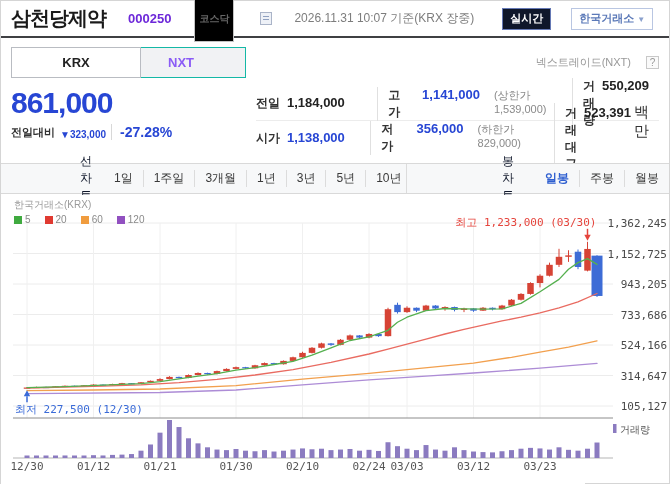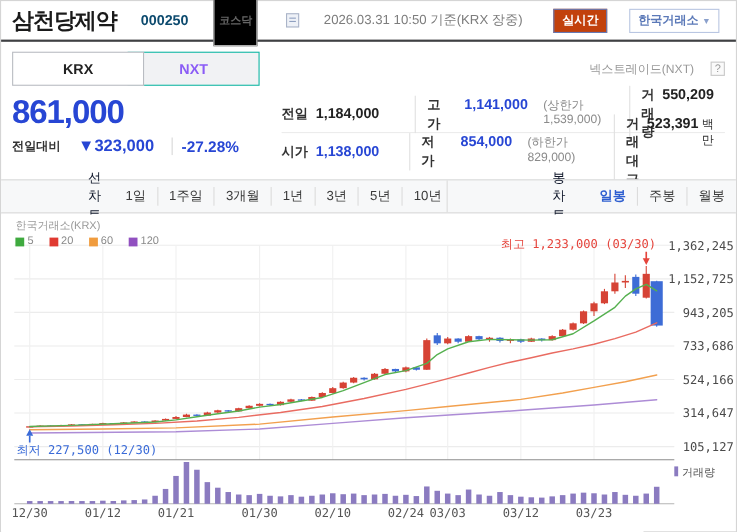--- a/index.html
+++ b/index.html
@@ -3,55 +3,55 @@
 <meta charset="utf-8">
 <style>
   * { margin:0; padding:0; box-sizing:border-box; }
   html,body { width:670px; height:484px; }
   body { font-family:"Liberation Sans", sans-serif; background:#fff; position:relative; overflow:hidden; }
   .page { position:absolute; inset:0; border:1px solid #d5d5d5; background:#fff; }
 
   
   .header { position:absolute; top:0; left:0; right:0; height:37px; border-bottom:2px solid #3f4043; display:flex; align-items:center; padding:0 10px; gap:20px; }
   .stock-title { font-size:20px; font-weight:bold; color:#1a1a1a; letter-spacing:-1px; }
-  .stock-code { font-size:13px; font-weight:bold; color:#0c4a6e; margin-left:2px; }
+  .stock-code { font-size:13px; font-weight:bold; color:#6d28d9; margin-left:2px; }
   .market-badge { font-size:10px; color:#666; border:1px solid #c3c3c3; background:#000000; padding:15px 4px; margin-left:3px;font-weight:bold; }
   .doc-icon { width:12px; height:13px; border:1px solid #aab4c8; background:#eef1f7; position:relative; margin-left:6px; }
   .doc-icon:before { content:""; position:absolute; left:2px; right:2px; top:3px; height:1px; background:#8fa0c0; box-shadow:0 3px 0 #8fa0c0; }
   .datetime { font-size:12px; color:#7d7d7d; margin-left:2px; }
-  .rt-btn { font-size:11px; font-weight:bold; color:#fff; background:#c2410c; border:1px solid #6579b5; padding:2px 7px 3px; margin-left:8px; cursor:pointer; }
+  .rt-btn { font-size:11px; font-weight:bold; color:#fff; background:#0f172a; border:1px solid #6579b5; padding:2px 7px 3px; margin-left:8px; cursor:pointer; }
   .ov-btn { font-size:11px; font-weight:bold; color:#5b79b8; background:#fff; border:1px solid #b9c6e2; padding:2px 7px 3px; cursor:pointer; }
   .ov-caret { font-size:8px; color:#8aa0cc; }
 
   
   .tabsrow { position:absolute; top:46px; left:10px; right:10px; height:32px; }
-  .tab { position:absolute; top:0; width:120px; height:31px; line-height:29px; text-align:center; font-size:13px; font-weight:bold; cursor:pointer; }
+  .tab { position:absolute; top:0; width:130px; height:31px; line-height:29px; text-align:center; font-size:13px; font-weight:bold; cursor:pointer; }
   .tab-krx { left:0; background:#fff; border:1px solid #b9bcc2; color:#222; z-index:2; }
   .tab-nxt { left:105px; background:#f1f2f4; border:1px solid #14b8a6; color:#8b5cf6; }
   .nxt-info { position:absolute; right:0; top:8px; font-size:11px; color:#999; display:flex; align-items:center; gap:15px; }
   .q-icon { display:inline-block; width:13px; height:13px; line-height:12px; text-align:center; border:1px solid #c8c8c8; background:#fafafa; color:#999; font-size:10px; cursor:pointer; }
 
   
   .pricebox { position:absolute; top:86px; left:10px; right:10px; height:70px; }
   .now-price { font-size:30px; font-weight:bold; color:#2746d4; letter-spacing:-1px; line-height:32px; }
-  .chg-line { margin-top:5px; font-size:12px; display:flex; align-items:center; gap:16px; }
+  .chg-line { margin-top:5px; font-size:12px; display:flex; align-items:flex-end; gap:5px; }
   .chg-label { color:#333; font-weight:bold; font-size:11px; }
-  .chg-val { color:#2746d4; font-weight:bold; font-size:15px; }
+  .chg-val { color:#2746d4; font-weight:bold; font-size:10px; }
   .chg-pct { color:#2746d4; font-weight:bold; font-size:14px; border-left:1px solid #d8d8d8; padding-left:8px; }
   .sumbox { position:absolute; left:245px; top:0; right:0; }
   .sumrow { display:flex; align-items:center; height:34px; }
   .sumrow.first { border-bottom:1px solid #ececec; }
   .sumcell { display:flex; align-items:baseline; gap:7px; padding-right:10px; }
   .sumcell.sep { border-left:1px solid #e0e0e0; padding-left:10px; }
   .c1 { width:128px; } .c2 { width:205px;gap:16px; } .c3 { flex:1; }
   .sum-label { font-size:12px; font-weight:bold; color:#333; }
   .sum-val { font-size:13px; font-weight:bold; color:#222; }
   .sum-val.blue { color:#2746d4; }
   .sum-extra { font-size:11px; color:#8a8a8a; margin-left:-2px; }
-  .sum-unit { font-size:11px; color:#333; margin-left:-4px; }
+  .sum-unit { font-size:15px; color:#333; margin-left:-4px; }
 
   
   .toolbar { position:absolute; top:162px; left:0; right:0; height:31px; background:#f7f8f9; border-top:1px solid #d9d9d9; border-bottom:1px solid #d9d9d9; display:flex; font-size:12px; }
   .tb-left { width:405px; display:flex; align-items:center; padding-left:44px; gap:0; }
   .tb-right { flex:1; border-left:1px solid #dcdcdc; display:flex; align-items:center; padding-left:60px; }
   .tb-cap { color:#0f172a; margin-right:12px;margin-left:35px; }
   .tb-opt { color:#3a3a3a; padding:0 10px; border-left:1px solid #dcdcdc; cursor:pointer; white-space:nowrap; }
   .tb-opt.nb { border-left:none; }
   .tb-opt.active { color:#2f5fd0; font-weight:bold; }
 
@@ -67,21 +67,21 @@
 </head>
 <body>
 
 <div class="page">
 
   <div class="header">
     <span class="stock-title">삼천당제약</span>
     <span class="stock-code">000250</span>
     <span class="market-badge">코스닥</span>
     <span class="doc-icon"></span>
-    <span class="datetime">2026.03.31 10:50 기준(KRX 장중)</span>
+    <span class="datetime">2026.11.31 10:07 기준(KRX 장중)</span>
     <button class="rt-btn">실시간</button>
     <button class="ov-btn">
       <span>한국거래소</span>
       <span class="ov-caret">▼</span>
     </button>
   </div>
 
   <div class="tabsrow">
     <div class="tab tab-krx">KRX</div>
     <div class="tab tab-nxt">NXT</div>
@@ -116,21 +116,21 @@
           <span class="sum-val">550,209</span>
         </div>
       </div>
       <div class="sumrow">
         <div class="sumcell c1">
           <span class="sum-label">시가</span>
           <span class="sum-val blue">1,138,000</span>
         </div>
         <div class="sumcell c2 sep">
           <span class="sum-label">저가</span>
-          <span class="sum-val blue">854,000</span>
+          <span class="sum-val blue">356,000</span>
           <span class="sum-extra">(하한가 829,000)</span>
         </div>
         <div class="sumcell c3 sep">
           <span class="sum-label">거래대금</span>
           <span class="sum-val">523,391</span>
           <span class="sum-unit">백만</span>
         </div>
       </div>
     </div>
   </div>

